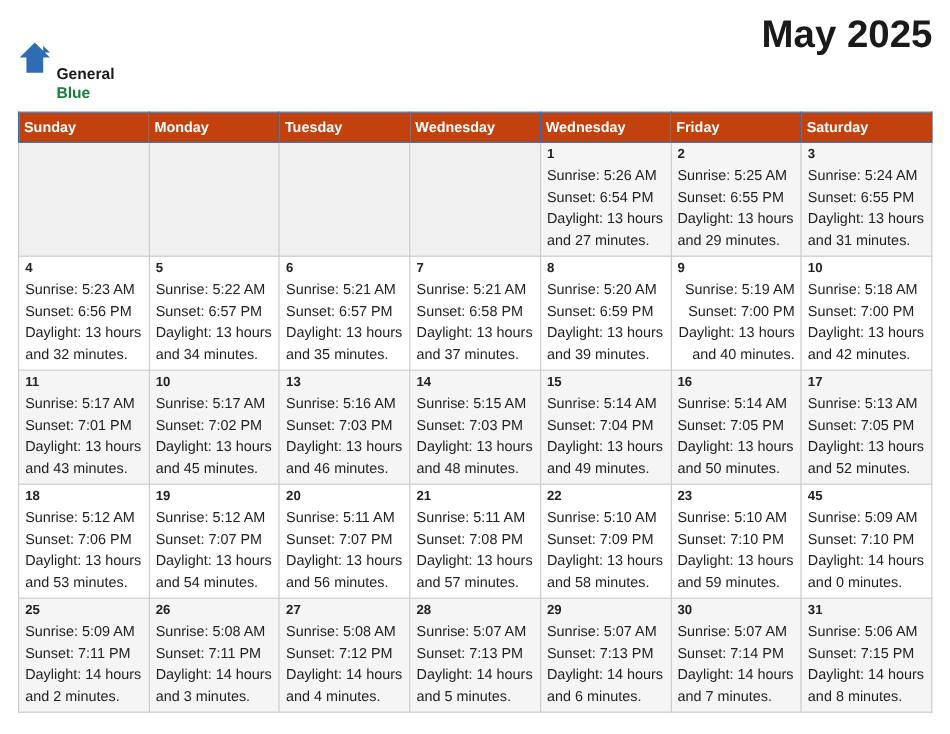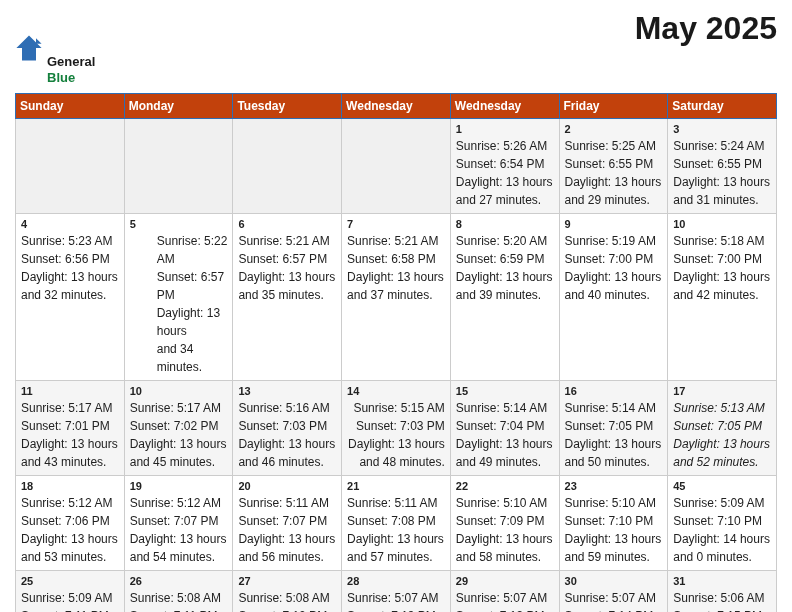--- a/index.html
+++ b/index.html
@@ -160,21 +160,21 @@
         <tr>
           <td>
             <span class="day-num">4</span>
             <div class="day-info" style="white-space: pre-line;">Sunrise: 5:23 AM
 Sunset: 6:56 PM
 Daylight: 13 hours
 and 32 minutes.</div>
           </td>
           <td>
             <span class="day-num">5</span>
-            <div class="day-info" style="white-space: pre-line; margin-left: 27px;">Sunrise: 5:22 AM
+            <div class="day-info" style="white-space: pre-line;">Sunrise: 5:22 AM
 Sunset: 6:57 PM
 Daylight: 13 hours
 and 34 minutes.</div>
           </td>
           <td>
             <span class="day-num">6</span>
             <div class="day-info" style="white-space: pre-line;">Sunrise: 5:21 AM
 Sunset: 6:57 PM
 Daylight: 13 hours
 and 35 minutes.</div>
@@ -188,21 +188,21 @@
           </td>
           <td>
             <span class="day-num">8</span>
             <div class="day-info" style="white-space: pre-line;">Sunrise: 5:20 AM
 Sunset: 6:59 PM
 Daylight: 13 hours
 and 39 minutes.</div>
           </td>
           <td>
             <span class="day-num">9</span>
-            <div class="day-info" style="white-space: pre-line;">Sunrise: 5:19 AM
+            <div class="day-info" style="white-space: pre-line; text-align: right;">Sunrise: 5:19 AM
 Sunset: 7:00 PM
 Daylight: 13 hours
 and 40 minutes.</div>
           </td>
           <td>
             <span class="day-num">10</span>
             <div class="day-info" style="white-space: pre-line;">Sunrise: 5:18 AM
 Sunset: 7:00 PM
 Daylight: 13 hours
 and 42 minutes.</div>
@@ -225,42 +225,42 @@
           </td>
           <td>
             <span class="day-num">13</span>
             <div class="day-info" style="white-space: pre-line;">Sunrise: 5:16 AM
 Sunset: 7:03 PM
 Daylight: 13 hours
 and 46 minutes.</div>
           </td>
           <td>
             <span class="day-num">14</span>
-            <div class="day-info" style="white-space: pre-line; text-align: right;">Sunrise: 5:15 AM
+            <div class="day-info" style="white-space: pre-line;">Sunrise: 5:15 AM
 Sunset: 7:03 PM
 Daylight: 13 hours
 and 48 minutes.</div>
           </td>
           <td>
             <span class="day-num">15</span>
             <div class="day-info" style="white-space: pre-line;">Sunrise: 5:14 AM
 Sunset: 7:04 PM
 Daylight: 13 hours
 and 49 minutes.</div>
           </td>
           <td>
             <span class="day-num">16</span>
             <div class="day-info" style="white-space: pre-line;">Sunrise: 5:14 AM
 Sunset: 7:05 PM
 Daylight: 13 hours
 and 50 minutes.</div>
           </td>
           <td>
             <span class="day-num">17</span>
-            <div class="day-info" style="white-space: pre-line; font-style: italic;">Sunrise: 5:13 AM
+            <div class="day-info" style="white-space: pre-line;">Sunrise: 5:13 AM
 Sunset: 7:05 PM
 Daylight: 13 hours
 and 52 minutes.</div>
           </td>
         </tr>
         <tr>
           <td>
             <span class="day-num">18</span>
             <div class="day-info" style="white-space: pre-line;">Sunrise: 5:12 AM
 Sunset: 7:06 PM

